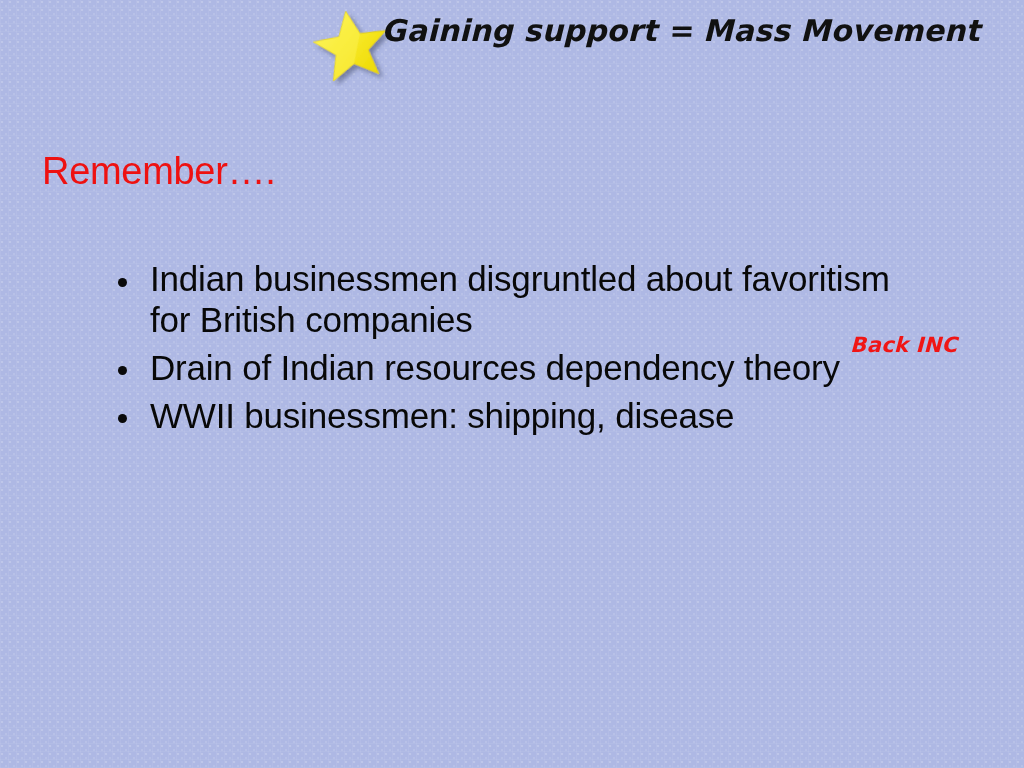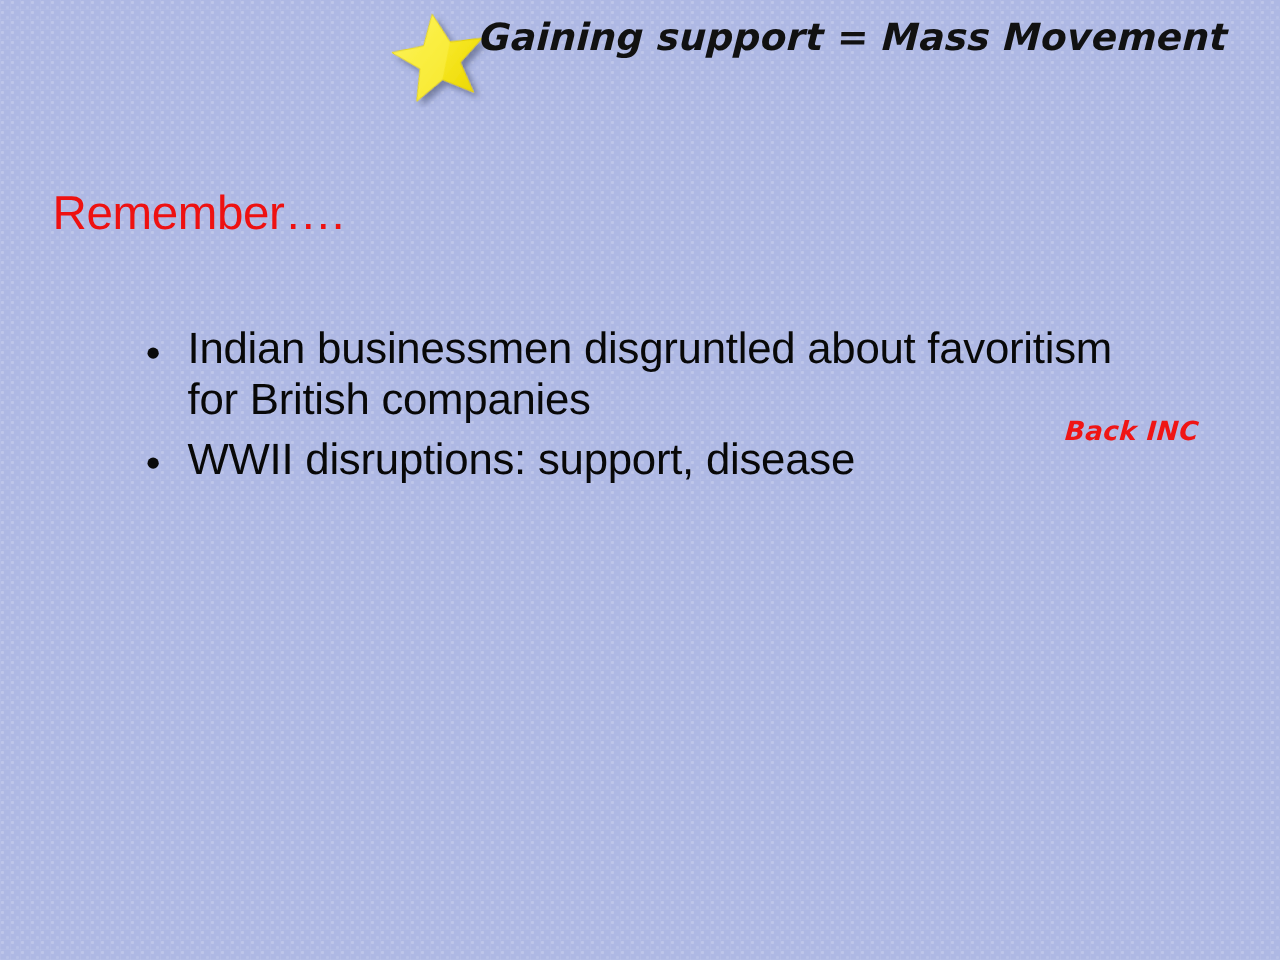--- a/index.html
+++ b/index.html
@@ -177,19 +177,23 @@
 
   <div id="remember-heading">Remember….</div>
 
   <ul id="bullet-list">
     <li class="bullet-item">
       <span class="bullet-marker"></span>
       <span class="bullet-text">Indian businessmen disgruntled about favoritism for British companies</span>
     </li>
     <li class="bullet-item">
       <span class="bullet-marker"></span>
-      <span class="bullet-text">WWII disruptions: support, disease</span>
+      <span class="bullet-text">Drain of Indian resources dependency theory</span>
+    </li>
+    <li class="bullet-item">
+      <span class="bullet-marker"></span>
+      <span class="bullet-text">WWII businessmen: shipping, disease</span>
     </li>
   </ul>
 
   <div id="back-inc-link">Back INC</div>
 
 </div>
 
 </body></html>

